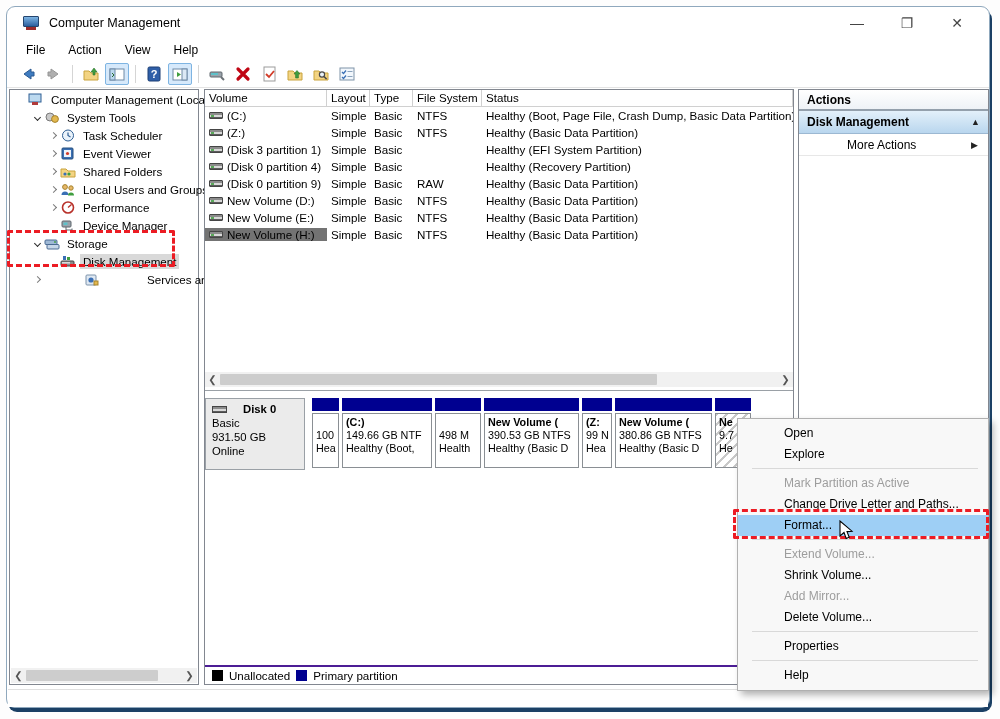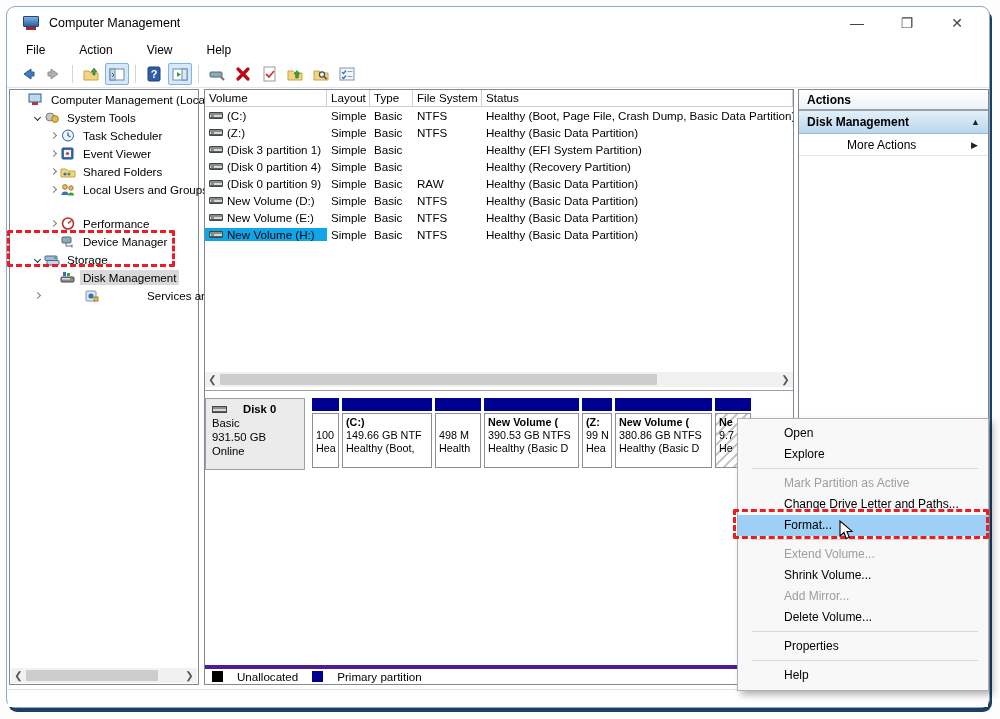--- a/index.html
+++ b/index.html
@@ -12,21 +12,21 @@
   
   .titlebar{position:relative;height:32px;display:flex;align-items:center;padding:0 10px;}
   .app-icon{width:18px;height:15px;margin:0 8px 0 6px;position:relative;flex:0 0 auto;}
   .app-icon .scr{position:absolute;left:0;top:0;width:16px;height:11px;background:linear-gradient(#7db5e4,#2d5f9e);border:1px solid #25456e;border-radius:1px;}
   .app-icon .base{position:absolute;left:3px;top:11px;width:10px;height:3px;background:#9c2b2b;}
   .title-text{font-size:12.5px;}
   .win-controls{margin-left:auto;display:flex;gap:30px;padding-right:12px;color:#444;}
   .win-btn{width:20px;text-align:center;font-size:14px;cursor:default;line-height:20px;}
 
   
-  .menubar{height:22px;display:flex;align-items:center;padding-left:10px;gap:16px;}
+  .menubar{height:22px;display:flex;align-items:center;padding-left:10px;gap:5px;}
   .menu-item{padding:2px 9px;font-size:12px;}
 
   
   .toolbar{height:27px;display:flex;align-items:center;padding-left:8px;border-bottom:1px solid #e4e4e4;}
   .tb-btn{width:24px;height:22px;display:flex;align-items:center;justify-content:center;border:1px solid transparent;border-radius:2px;margin:0 1px;}
   .tb-btn.pressed{background:#d6e9fb;border-color:#7eb4e2;}
   .tb-sep{width:1px;height:18px;background:#d5d5d5;margin:0 5px;}
 
   
   .content{position:absolute;left:1px;right:1px;top:82px;height:596px;}
@@ -49,39 +49,39 @@
 
   
   .sb-arrow{width:15px;height:15px;display:flex;align-items:center;justify-content:center;font-size:10px;color:#555;flex:0 0 15px;}
   .sb-thumb{height:11px;background:#cdcdcd;border-radius:1px;}
 
   
   .vol-grid{display:grid;grid-template-columns:122px 43px 43px 69px 1fr;align-items:center;height:17px;white-space:nowrap;font-size:11.6px;}
   .vol-head{border-bottom:1px solid #d0d0d0;}
   .vol-head .hcell{padding:0 4px;height:17px;line-height:16px;border-right:1px solid #d0d0d0;overflow:hidden;}
   .vol-row .cell{padding:0 4px;overflow:hidden;display:flex;align-items:center;gap:4px;}
-  .vol-row.selected .cell-volume{background:#0ea5e9;}
+  .vol-row.selected .cell-volume{background:#737373;}
   .vol-ico{width:14px;height:7px;flex:0 0 14px;background:linear-gradient(#8c8c8c 0 2px,#d8d8d8 2px 4px,#5c5c5c 4px 7px);border:1px solid #454545;border-radius:1px;position:relative;}
   .vol-ico::after{content:"";position:absolute;left:1px;top:2px;width:3px;height:2px;background:#59a859;}
   .center-hscroll{position:absolute;left:0;right:0;top:282px;height:15px;background:#f1f1f1;display:flex;align-items:center;}
   .list-divider{position:absolute;left:0;right:0;top:300px;height:1px;background:#9aa0a6;}
 
   
   .disk-row{position:absolute;left:0;top:308px;height:72px;width:100%;}
   .disk-label{position:absolute;left:0;top:0;width:100px;height:72px;background:#ebebeb;border:1px solid #9aa0a6;padding:3px 6px;font-size:11.3px;line-height:14px;}
   .disk-label .dname{font-weight:bold;display:flex;align-items:center;gap:16px;}
   .disk-ico{width:15px;height:7px;background:linear-gradient(#8c8c8c 0 2px,#d8d8d8 2px 4px,#5c5c5c 4px 7px);border:1px solid #454545;}
   .part{position:absolute;top:0;height:72px;}
   .part .pbar{height:13px;background:var(--navy);}
   .part .pbox{position:absolute;left:0;right:0;top:15px;bottom:2px;border:1px solid #8a8f94;background:#fff;padding:2px 3px;overflow:hidden;font-size:10.8px;line-height:13px;white-space:nowrap;}
   .part.hatched .pbox{background:repeating-linear-gradient(135deg,#c8c8c8 0 2px,#fff 2px 7px);}
   .pl1{font-weight:bold;min-height:13px;}
 
   
-  .legend{position:absolute;left:0;right:0;bottom:0;height:19px;border-top:4px solid #4c1d95;display:flex;align-items:center;padding-left:7px;gap:14px;font-size:11.6px;background:#fff;}
+  .legend{position:absolute;left:0;right:0;bottom:0;height:19px;border-top:2px solid #4c1d95;display:flex;align-items:center;padding-left:7px;gap:6px;font-size:11.6px;background:#fff;}
   .lg-sq{width:11px;height:11px;flex:0 0 11px;}
 
   
   .act-header{height:21px;line-height:20px;font-weight:bold;padding-left:8px;border-bottom:2px solid #94a0ac;background:linear-gradient(#ffffff,#eef2f6);}
   .act-group{height:23px;display:flex;align-items:center;padding:0 8px;font-weight:bold;
     background:linear-gradient(#e3f0fa,#b9d6ee);border-bottom:1px solid #9cb8d2;}
   .act-group .tri{margin-left:auto;font-size:9px;color:#222;}
   .act-more{height:22px;display:flex;align-items:center;padding:0 10px 0 48px;border-bottom:1px solid #e7e7e7;}
   .act-more .tri{margin-left:auto;font-size:9px;color:#222;}
 
@@ -265,21 +265,21 @@
               <i></i>
             </span>
             <span class="tree-ico"><svg width="16" height="13">
                 <circle cx="5" cy="4" r="2.4" fill="#e8b868" stroke="#a5832f"></circle>
                 <path d="M1.5 12 a3.5 3.5 0 0 1 7 0 Z" fill="#3a6fb5"></path>
                 <circle cx="11" cy="5" r="2.2" fill="#e8b868" stroke="#a5832f"></circle>
                 <path d="M8 12.5 a3 3 0 0 1 6 0 Z" fill="#3f9e3f"></path>
               </svg></span>
             <span class="tree-label">Local Users and Groups</span>
           </div>
-          <div class="tree-row" style="padding-left: 36px; margin-top: 16px;">
+          <div class="tree-row" style="padding-left: 36px;">
             <span class="chev collapsed">
               <i></i>
             </span>
             <span class="tree-ico"><svg width="16" height="13">
                 <circle cx="8" cy="6.5" r="5.5" fill="#fff" stroke="#b8312a" stroke-width="1.6"></circle>
                 <path d="M8 6.5 L11.5 3.5" stroke="#b8312a" stroke-width="1.4"></path>
               </svg></span>
             <span class="tree-label">Performance</span>
           </div>
           <div class="tree-row" style="padding-left: 36px;">

